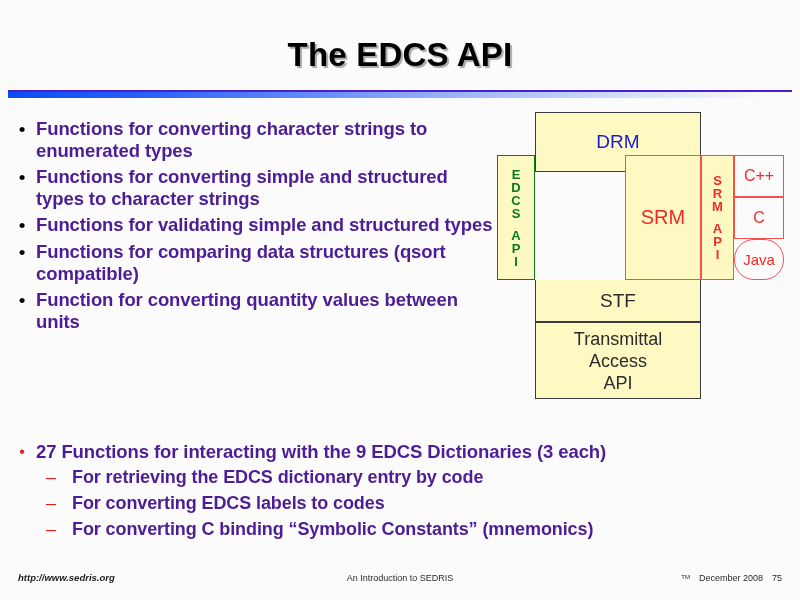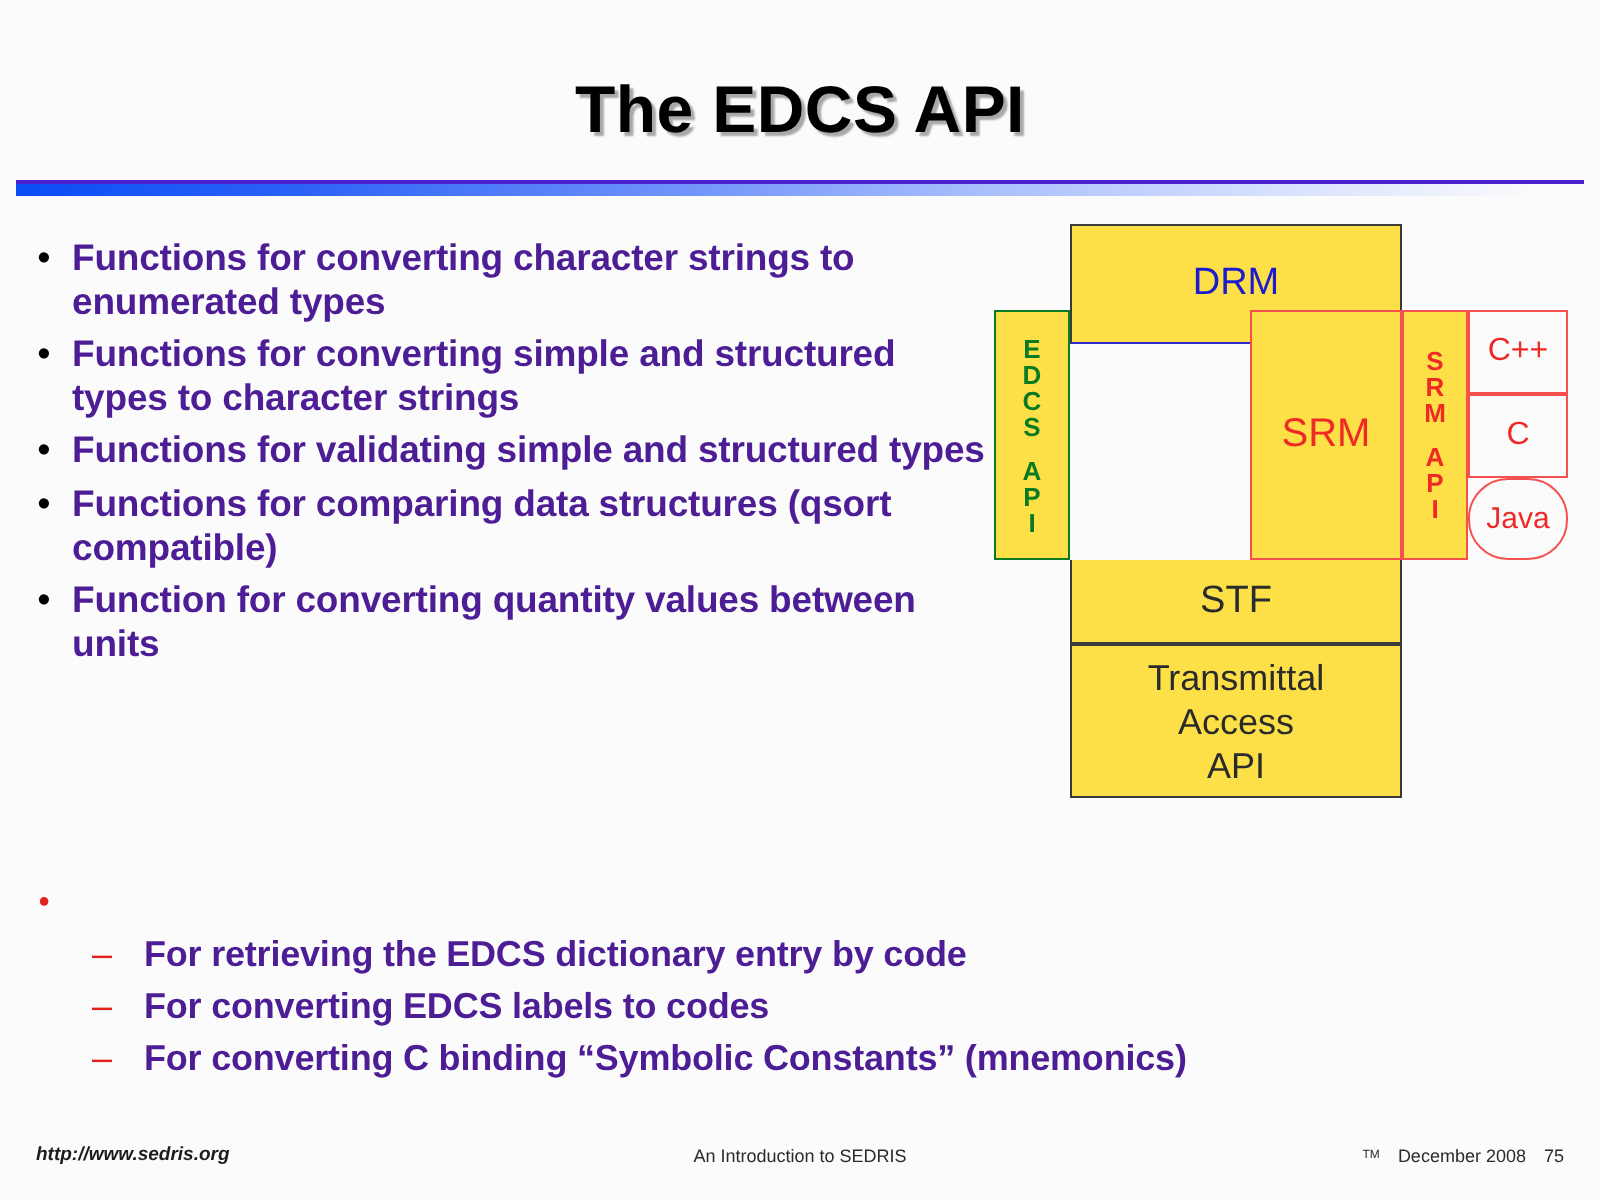--- a/index.html
+++ b/index.html
@@ -123,21 +123,21 @@
   #arch-diagram {
     position: absolute;
     left: 495px;
     top: 110px;
     width: 300px;
     height: 300px;
   }
   .dbox {
     position: absolute;
     box-sizing: border-box;
-    background: #fde047;
+    background: #fef9c3;
     display: flex;
     align-items: center;
     justify-content: center;
     font-family: "Liberation Sans", sans-serif;
   }
   .vstack {
     flex-direction: column;
     line-height: 13px;
     font-size: 13px;
     font-weight: bold;
@@ -318,20 +318,21 @@
   <div class="dbox" id="transmittal-box">
     <span>Transmittal</span>
     <span>Access</span>
     <span>API</span>
   </div>
 </div>
 
 <div id="lower-bullets">
   <div class="bullet-row lvl1">
     <span class="bullet-mark">•</span>
+    <span class="bullet-text">27 Functions for interacting with the 9 EDCS Dictionaries (3 each)</span>
   </div>
   <div class="bullet-row lvl2">
     <span class="bullet-mark">–</span>
     <span class="bullet-text">For retrieving the EDCS dictionary entry by code</span>
   </div>
   <div class="bullet-row lvl2">
     <span class="bullet-mark">–</span>
     <span class="bullet-text">For converting EDCS labels to codes</span>
   </div>
   <div class="bullet-row lvl2">

